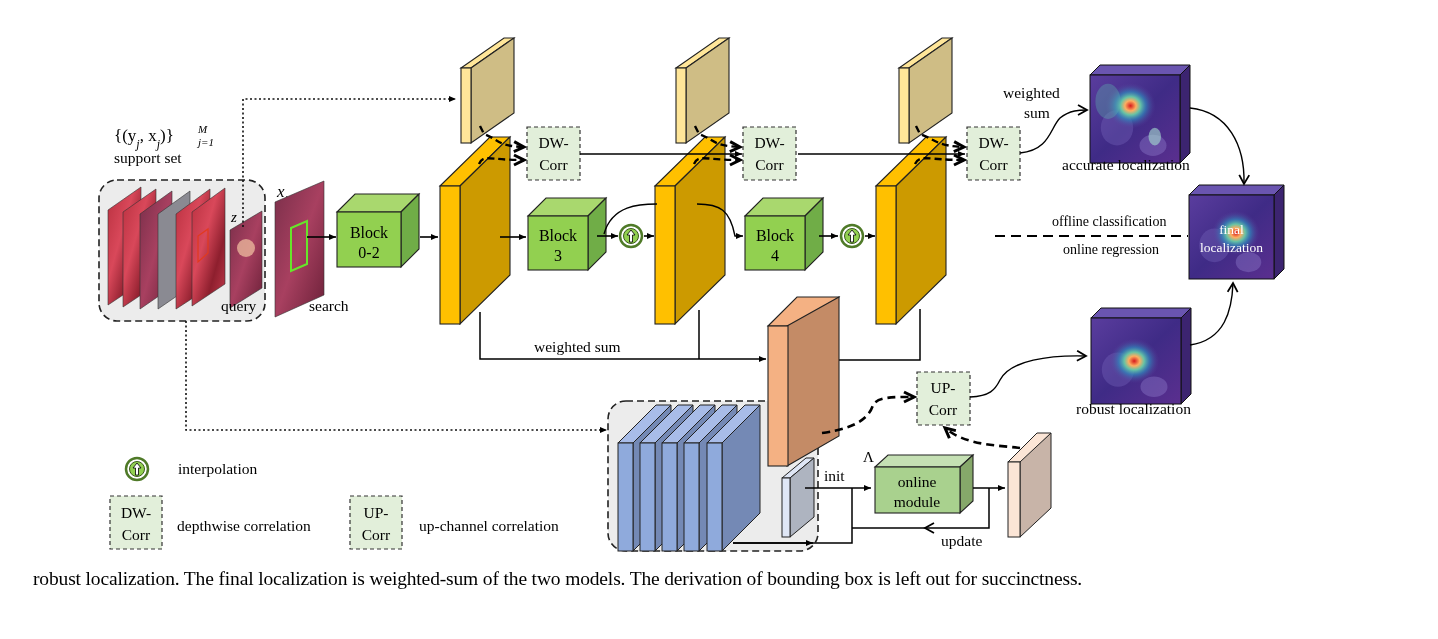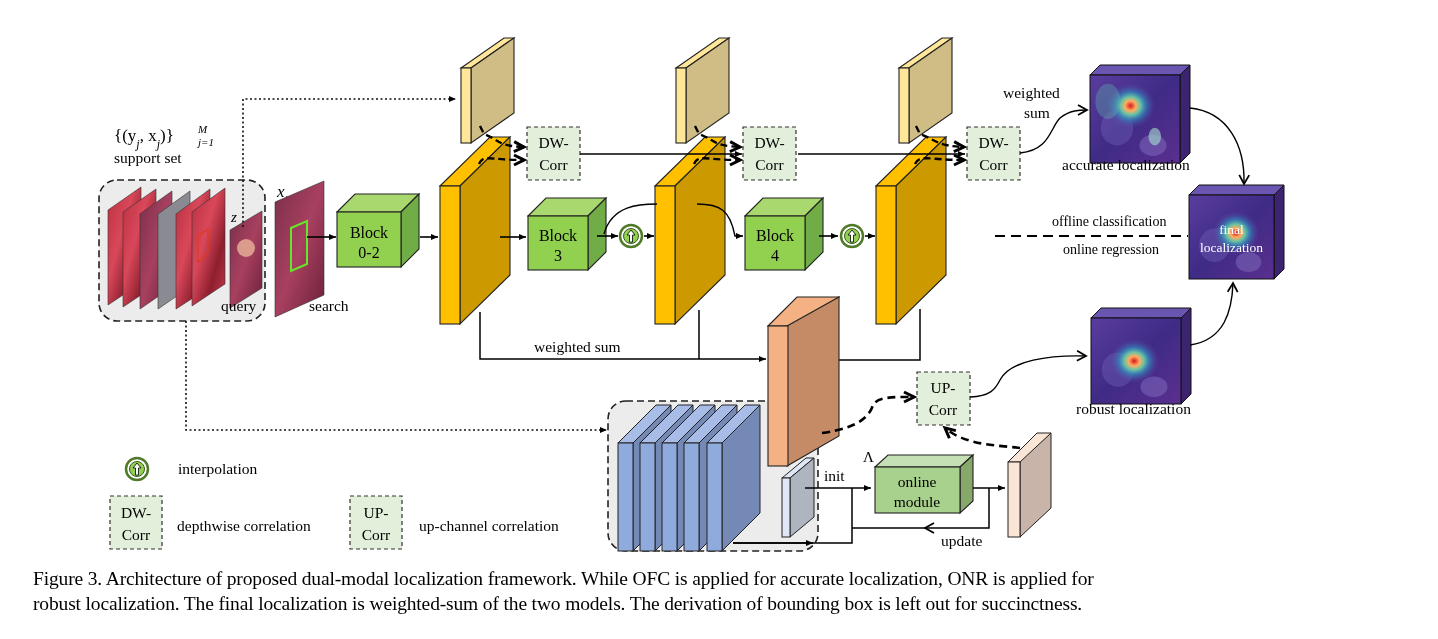--- a/index.html
+++ b/index.html
@@ -341,15 +341,14 @@
     <g>
       <rect x="350" y="496" width="52" height="53" fill="#e2efda" stroke="#333" stroke-width="1.2" stroke-dasharray="4,3"></rect>
       <text class="lbl" x="376" y="518" font-size="15.5" text-anchor="middle">UP-</text>
       <text class="lbl" x="376" y="540" font-size="15.5" text-anchor="middle">Corr</text>
       <text class="lbl" x="419" y="531" font-size="15.5">up-channel correlation</text>
     </g>
   </g>
 </svg>
 
 <div class="caption">
-  <div>Figure 3. Architecture of proposed dual-modal localization framework. While OFC is applied for accurate localization, ONR is applied for</div>
   <div>robust localization. The final localization is weighted-sum of the two models. The derivation of bounding box is left out for succinctness.</div>
 </div>
 
 </body></html>

